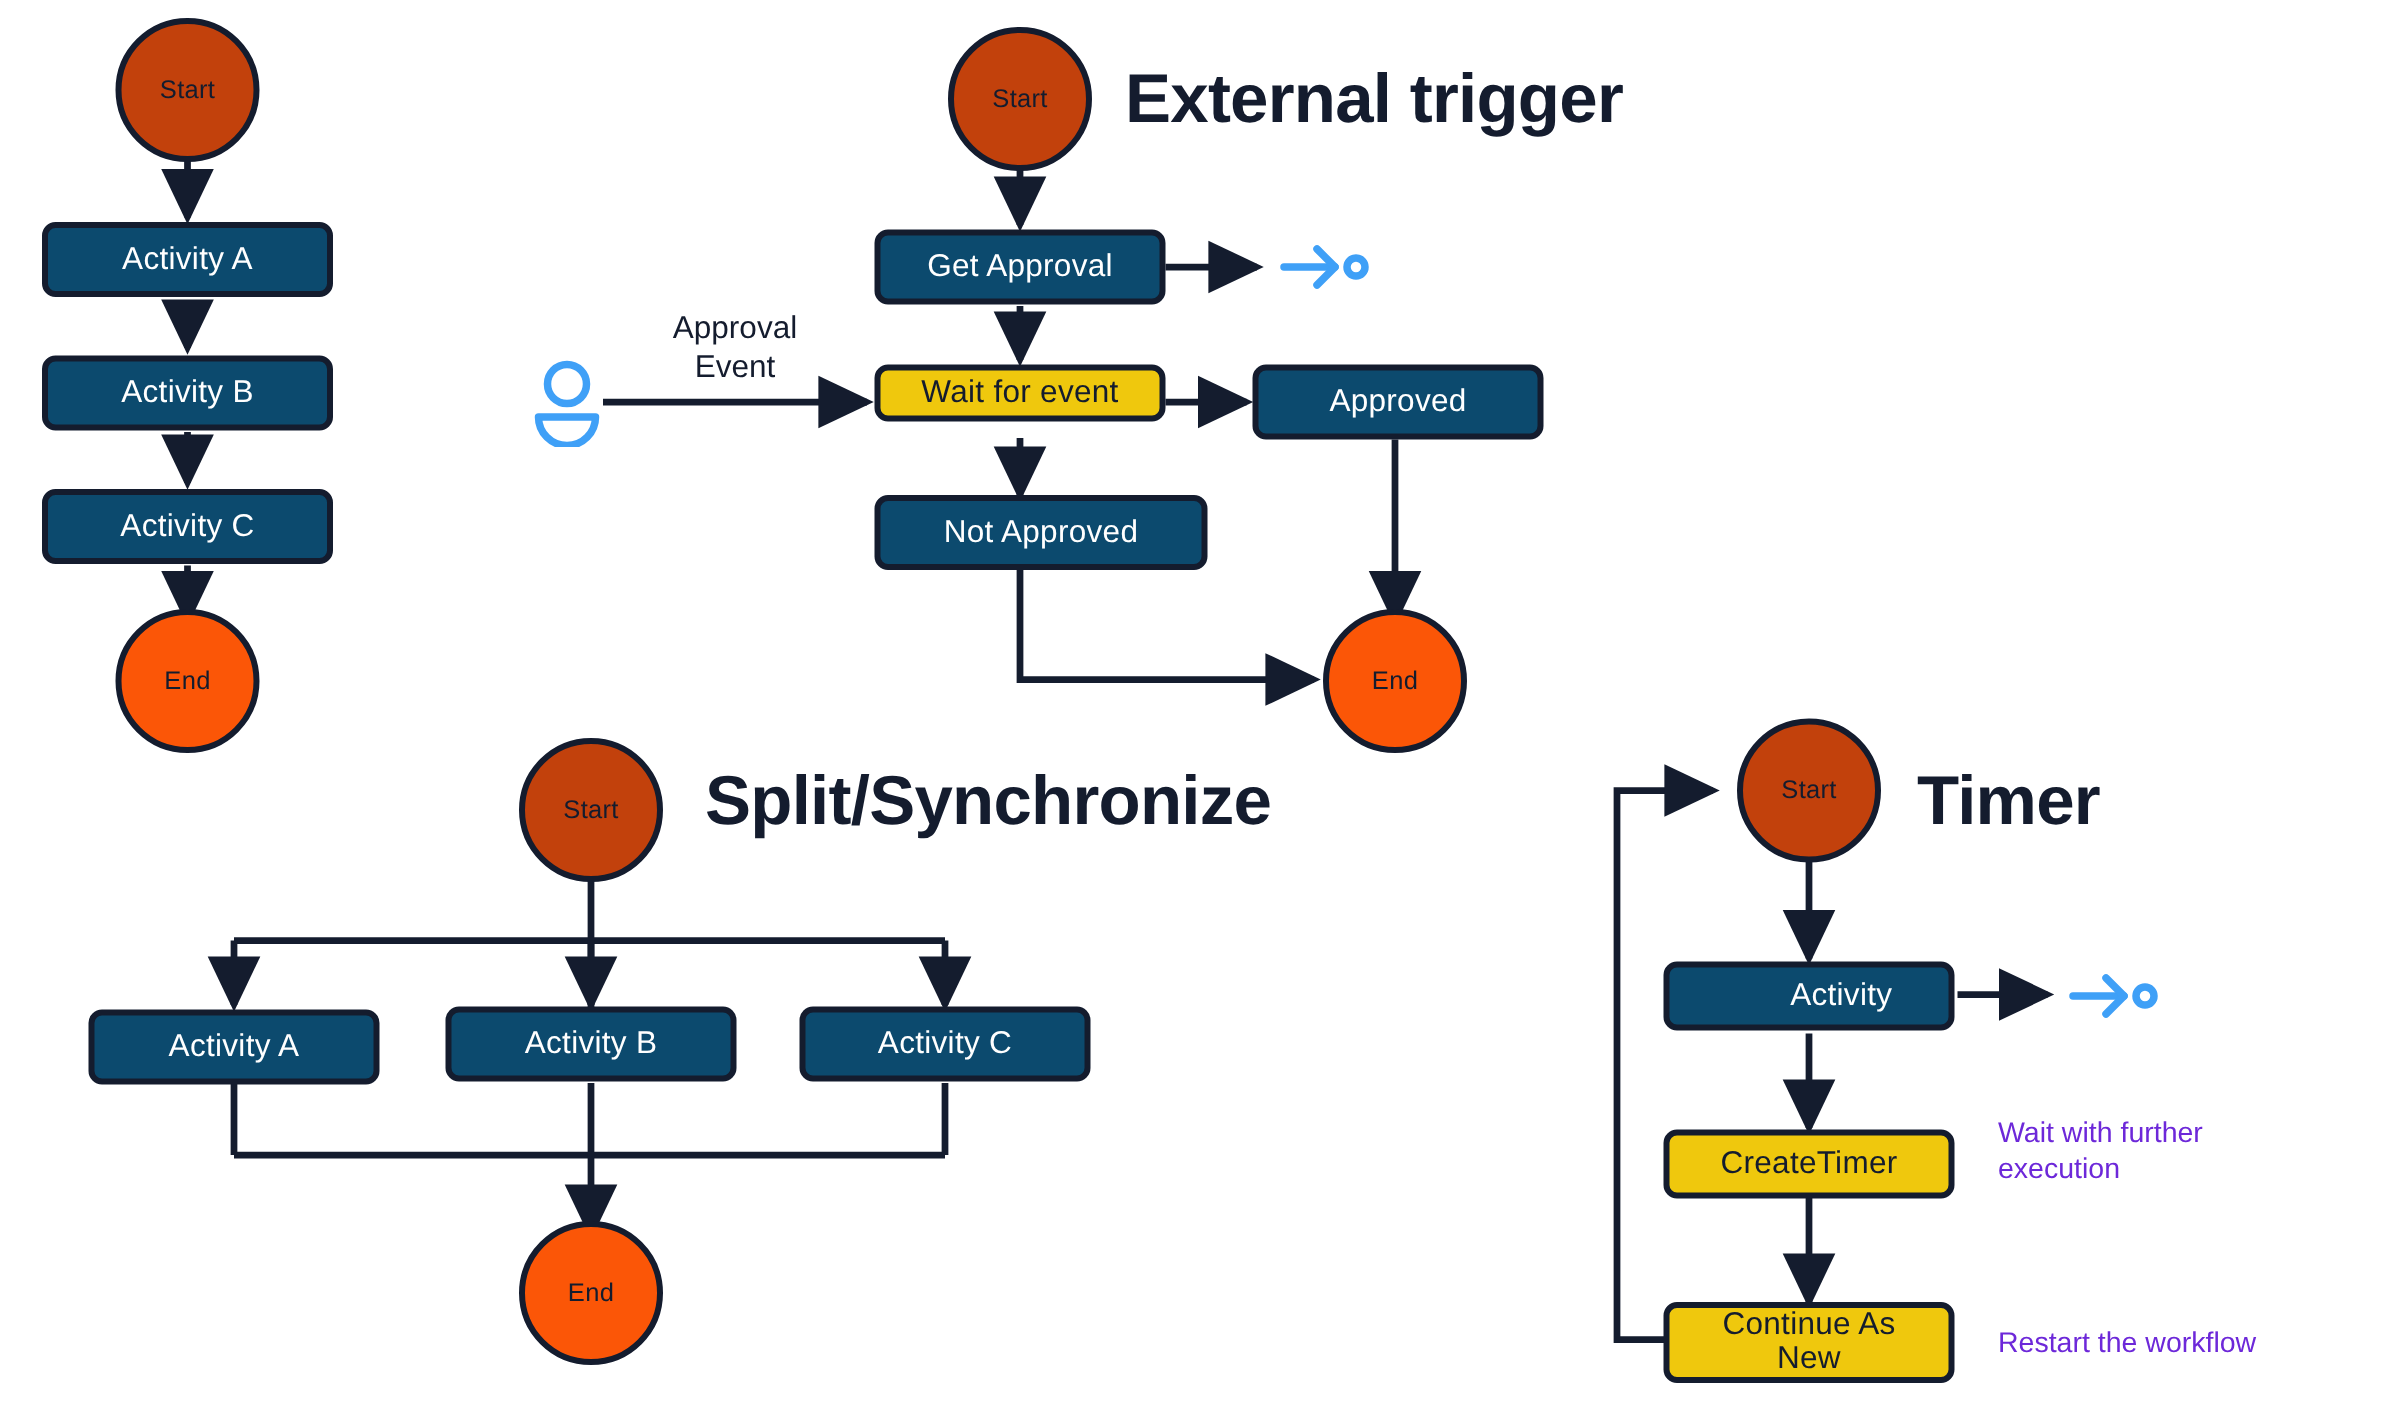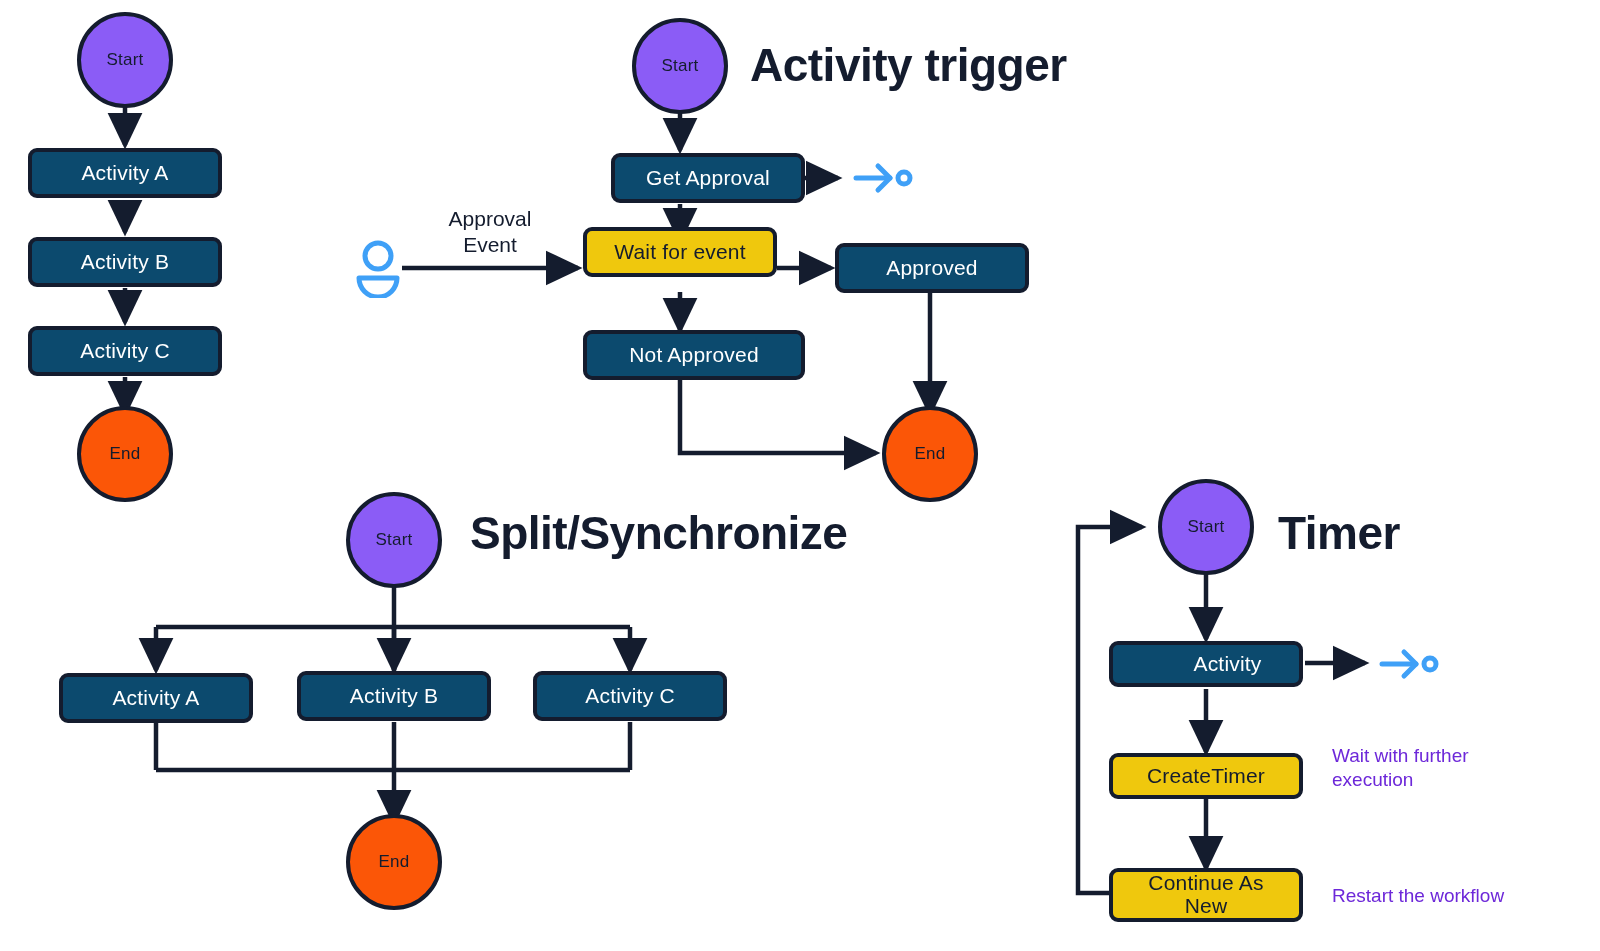--- a/index.html
+++ b/index.html
@@ -33,21 +33,21 @@
     text-align: center;
     line-height: 1.08;
   }
   .node.circle {
     border-radius: 50%;
     border: 4px solid #141c2e;
     color: #141c2e;
     font-size: 17px;
     letter-spacing: 0.2px;
   }
-  .node.start { background: #8b5cf6; }
+  .node.start { background: #c2410c; }
   .node.end { background: #fb5607; }
   .node.box {
     border-radius: 9px;
     border: 4px solid #141c2e;
     font-size: 21px;
     letter-spacing: 0.2px;
     font-weight: 400;
   }
   .node.box.teal { background: #0c4a6e; color: #ffffff; }
   .node.box.yellow { background: #efc80d; color: #141c2e; }
@@ -128,27 +128,27 @@
   <div class="node circle start" style="left:77px; top:12px; width:96px; height:96px;">Start</div>
 
   <div class="node box teal" style="left:28px; top:148px; width:194px; height:50px;">Activity A</div>
 
   <div class="node box teal" style="left:28px; top:237px; width:194px; height:50px;">Activity B</div>
 
   <div class="node box teal" style="left:28px; top:326px; width:194px; height:50px;">Activity C</div>
 
   <div class="node circle end" style="left:77px; top:406px; width:96px; height:96px;">End</div>
 
-  <div class="section-title" style="left:750px; top:38px;">Activity trigger</div>
+  <div class="section-title" style="left:750px; top:38px;">External trigger</div>
 
   <div class="node circle start" style="left:632px; top:18px; width:96px; height:96px;">Start</div>
 
-  <div class="node box teal" style="left:611px; top:153px; width:194px; height:50px;">Get Approval</div>
-
-  <div class="node box yellow" style="left:583px; top:227px; width:194px; height:50px;">Wait for event</div>
+  <div class="node box teal" style="left:583px; top:153px; width:194px; height:50px;">Get Approval</div>
+
+  <div class="node box yellow" style="left:583px; top:243px; width:194px; height:38px;">Wait for event</div>
 
   <div class="node box teal" style="left:835px; top:243px; width:194px; height:50px;">Approved</div>
 
   <div class="node box teal" style="left:583px; top:330px; width:222px; height:50px;">Not Approved</div>
 
   <div class="node circle end" style="left:882px; top:406px; width:96px; height:96px;">End</div>
 
   <div class="edge-label" style="left:420px; top:206px; width:140px;">Approval
 Event</div>
 

